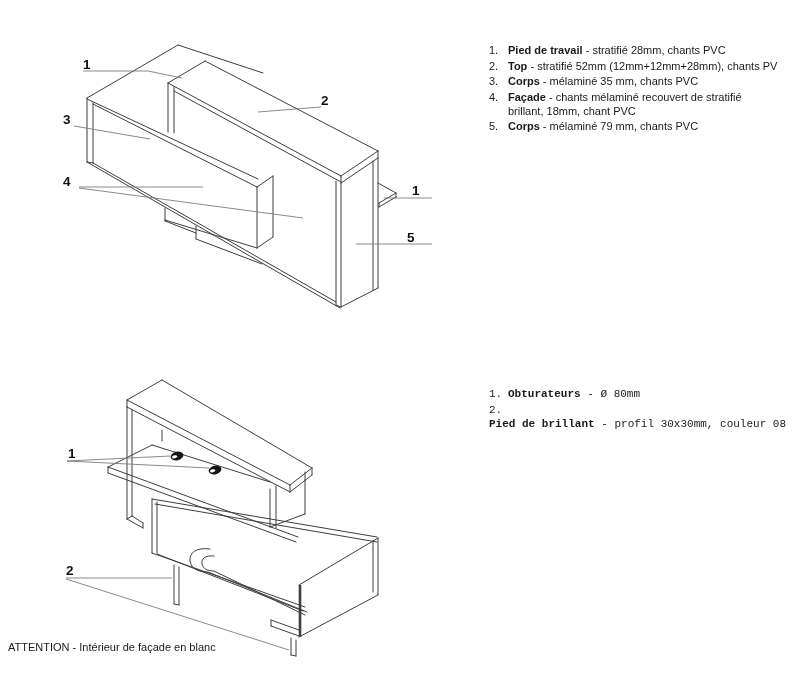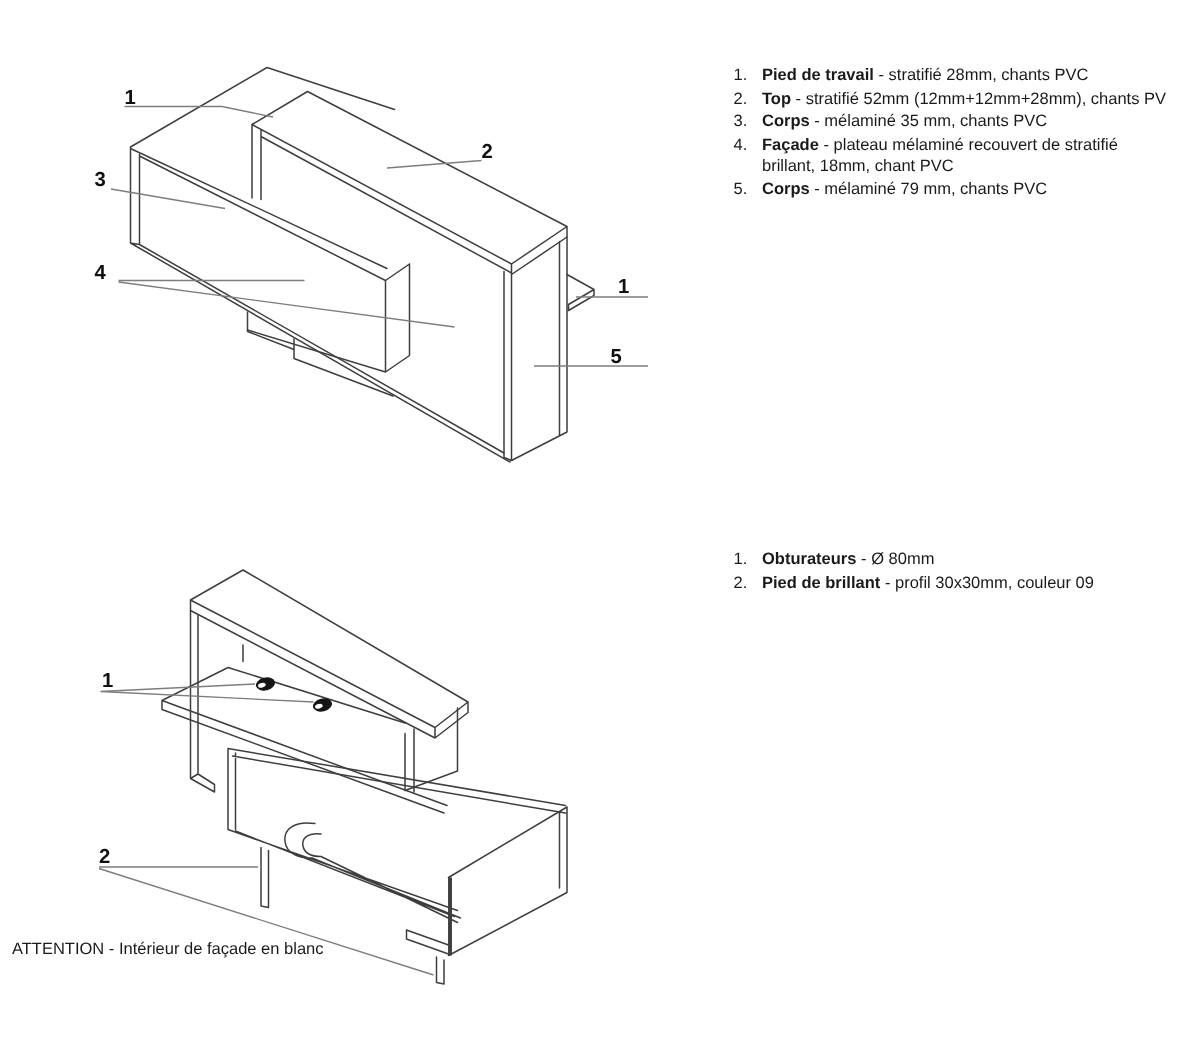--- a/index.html
+++ b/index.html
@@ -4,28 +4,28 @@
 <title>Screenshot</title>
 <style>
   html,body{margin:0;padding:0;background:#fff;}
   .page{
     position:relative;width:800px;height:694px;background:#ffffff;
     overflow:hidden;font-family:"Liberation Sans",sans-serif;color:#1a1a1a;
   }
   .diagram-svg{position:absolute;left:0;top:0;width:800px;height:694px;}
   .parts-list{position:absolute;left:489px;}
   .parts-list.one{top:43px;width:320px;}
-  .parts-list.two{top:366px;width:250px;}
+  .parts-list.two{top:387px;width:250px;font-family:Liberation Mono, monospace;}
   .pitem{font-size:11px;line-height:14px;margin-bottom:1.5px;}
   .pnum{display:inline-block;width:19px;}
   .pline{white-space:nowrap;}
   .pline b{font-weight:bold;}
   .pcont{margin-left:19px;}
   .attention-note{
-    position:absolute;left:8px;top:626px;font-size:11px;line-height:14px;
+    position:absolute;left:8px;top:640px;font-size:11px;line-height:14px;
     white-space:nowrap;
   }
   .callout{font-family:"Liberation Sans",sans-serif;font-size:13.5px;font-weight:bold;fill:#111;}
 </style>
 </head>
 <body>
 
 <div class="page">
 
   <svg class="diagram-svg" viewBox="0 0 800 694" xmlns="http://www.w3.org/2000/svg">
@@ -137,32 +137,32 @@
     <div class="pitem">
       <span class="pnum">1.</span><span class="pline"><b>Pied de travail</b> <span>- stratifié 28mm, chants PVC</span></span>
     </div>
     <div class="pitem">
       <span class="pnum">2.</span><span class="pline"><b>Top</b> <span>- stratifié 52mm (12mm+12mm+28mm), chants PV</span></span>
     </div>
     <div class="pitem">
       <span class="pnum">3.</span><span class="pline"><b>Corps</b> <span>- mélaminé 35 mm, chants PVC</span></span>
     </div>
     <div class="pitem">
-      <span class="pnum">4.</span><span class="pline"><b>Façade</b> <span>- plateau mélaminé recouvert de stratifié</span></span>
+      <span class="pnum">4.</span><span class="pline"><b>Façade</b> <span>- chants mélaminé recouvert de stratifié</span></span>
       <div class="pcont">brillant, 18mm, chant PVC</div>
     </div>
     <div class="pitem">
       <span class="pnum">5.</span><span class="pline"><b>Corps</b> <span>- mélaminé 79 mm, chants PVC</span></span>
     </div>
   </div>
 
   <div class="parts-list two">
     <div class="pitem">
       <span class="pnum">1.</span><span class="pline"><b>Obturateurs</b> <span>- Ø 80mm</span></span>
     </div>
     <div class="pitem">
-      <span class="pnum">2.</span><span class="pline"><b>Pied de brillant</b> <span>- profil 30x30mm, couleur 09</span></span>
+      <span class="pnum">2.</span><span class="pline"><b>Pied de brillant</b> <span>- profil 30x30mm, couleur 08</span></span>
     </div>
   </div>
 
   <div class="attention-note">ATTENTION - Intérieur de façade en blanc</div>
 
 </div>
 
 </body></html>

